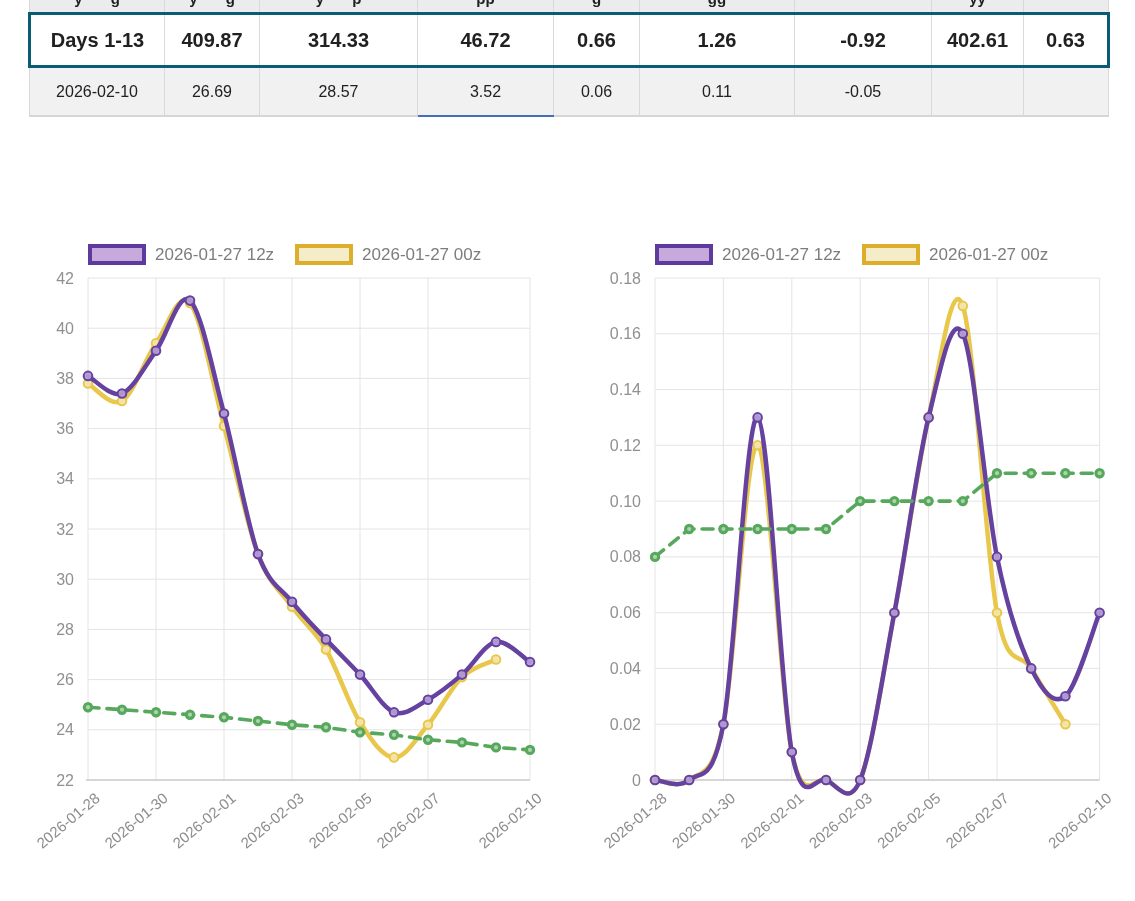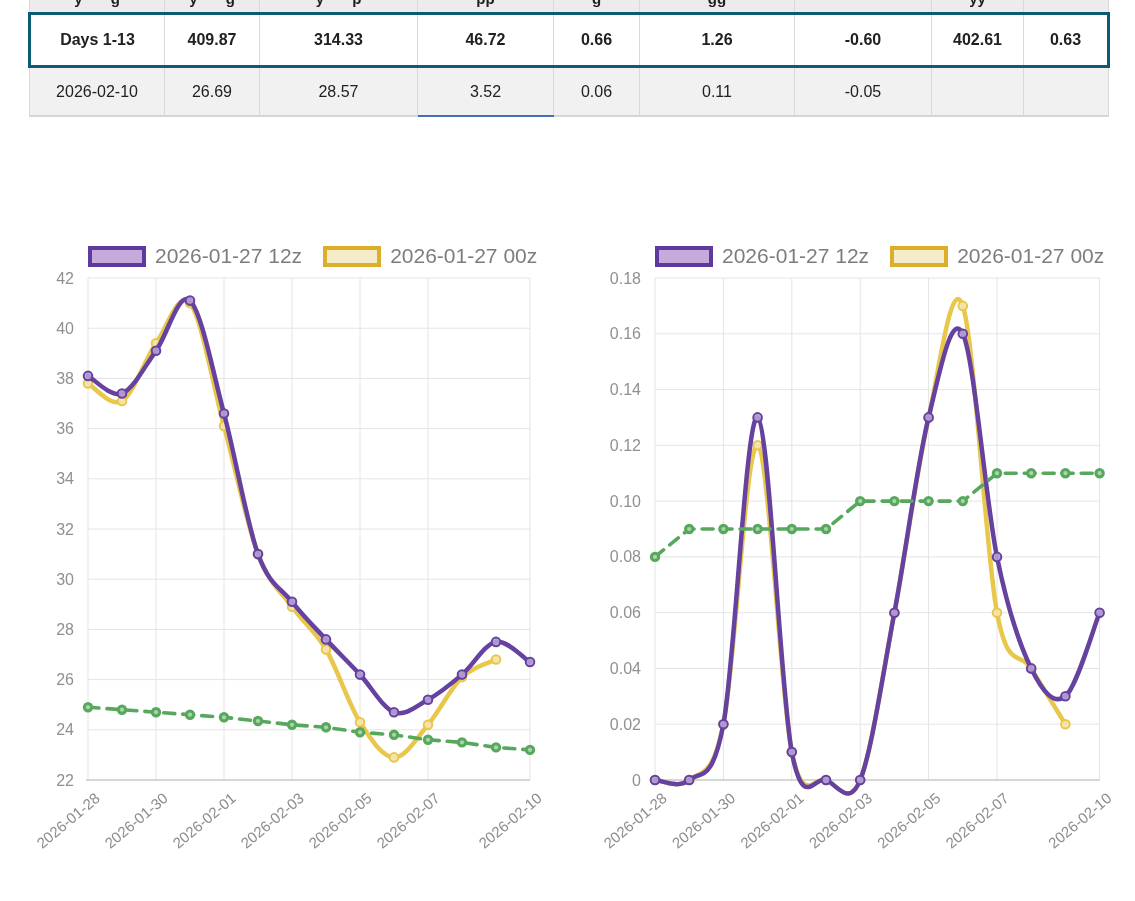--- a/index.html
+++ b/index.html
@@ -11,35 +11,35 @@
         font-family:"Liberation Sans",sans-serif;}
 
   
   table.dd{position:absolute;left:28px;top:0;width:1079px;border-collapse:collapse;table-layout:fixed;}
   table.dd th,table.dd td{border-left:1px solid var(--divider);text-align:center;
         color:var(--text);padding:0;}
   table.dd th:last-child,table.dd tr.r2 td:last-child{border-right:1px solid var(--divider);}
   table.dd thead th{height:12px;background:var(--headbg);overflow:hidden;position:relative;}
   .frag{position:absolute;top:-9px;left:0;right:0;text-align:center;font-weight:700;
         font-size:15px;color:#1f1f1f;word-spacing:24px;line-height:16px;}
-  tr.r1 td{height:50px;background:#fff;font-weight:700;font-size:16px;
+  tr.r1 td{height:50px;background:#fff;font-weight:700;font-size:20px;
         border-top:3px solid var(--teal);border-bottom:3px solid var(--teal);}
   tr.r1 td:first-child{border-left:3px solid var(--teal);}
   tr.r1 td:last-child{border-right:3px solid var(--teal);}
   tr.r2 td{height:47px;background:var(--altbg);font-size:16px;border-bottom:2px solid #d6d6d6;}
   td.hl{background:var(--hl);color:#fff;}
   tr.r2 td.hl{border-bottom-color:var(--hl);}
 
   
   .chart{position:absolute;top:190px;width:540px;height:710px;}
   #chart0{left:28px;} #chart1{left:595px;}
   .chart-title{position:absolute;top:10px;left:0;width:512px;text-align:center;
         font-size:18px;font-weight:700;color:#4f4f4f;}
   .legend{position:absolute;top:54px;left:60px;display:flex;align-items:center;
-        font-size:21px;color:#7d7d7d;white-space:nowrap;}
+        font-size:17px;color:#7d7d7d;white-space:nowrap;}
   .legend-item{display:flex;align-items:center;margin-right:21px;cursor:pointer;}
   .swatch{width:50px;height:13px;border:4px solid #888;background:#eee;margin-right:9px;display:inline-block;}
   svg.plot{position:absolute;left:0;top:0;}
 </style>
 </head>
 <body>
 
 <div class="page">
 
   <table class="dd">
@@ -86,21 +86,21 @@
         </tr>
       </thead>
     <tbody id="tbody">
         <tr class="r1">
           <td>Days 1-13</td>
           <td>409.87</td>
           <td>314.33</td>
           <td class="hl">46.72</td>
           <td>0.66</td>
           <td>1.26</td>
-          <td>-0.60</td>
+          <td>-0.92</td>
           <td>402.61</td>
           <td>0.63</td>
         </tr>
         <tr class="r2">
           <td>2026-02-10</td>
           <td>26.69</td>
           <td>28.57</td>
           <td class="hl">3.52</td>
           <td>0.06</td>
           <td>0.11</td>

